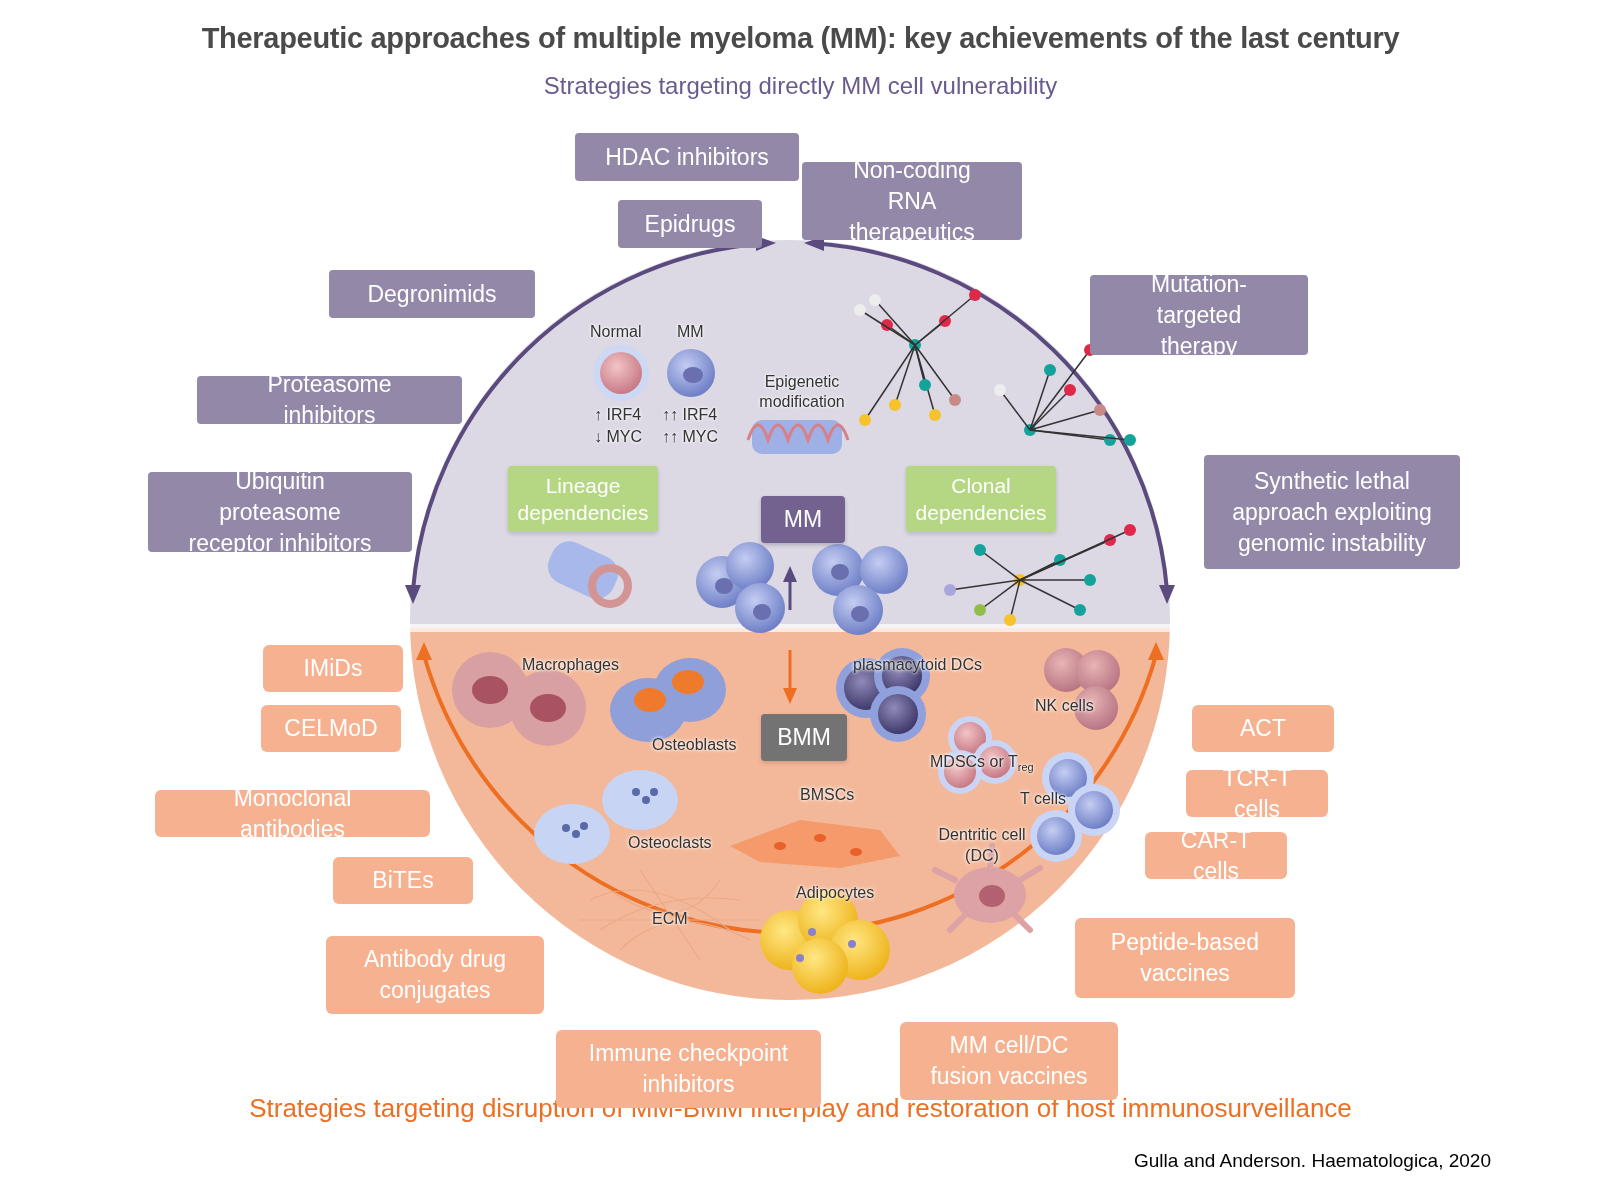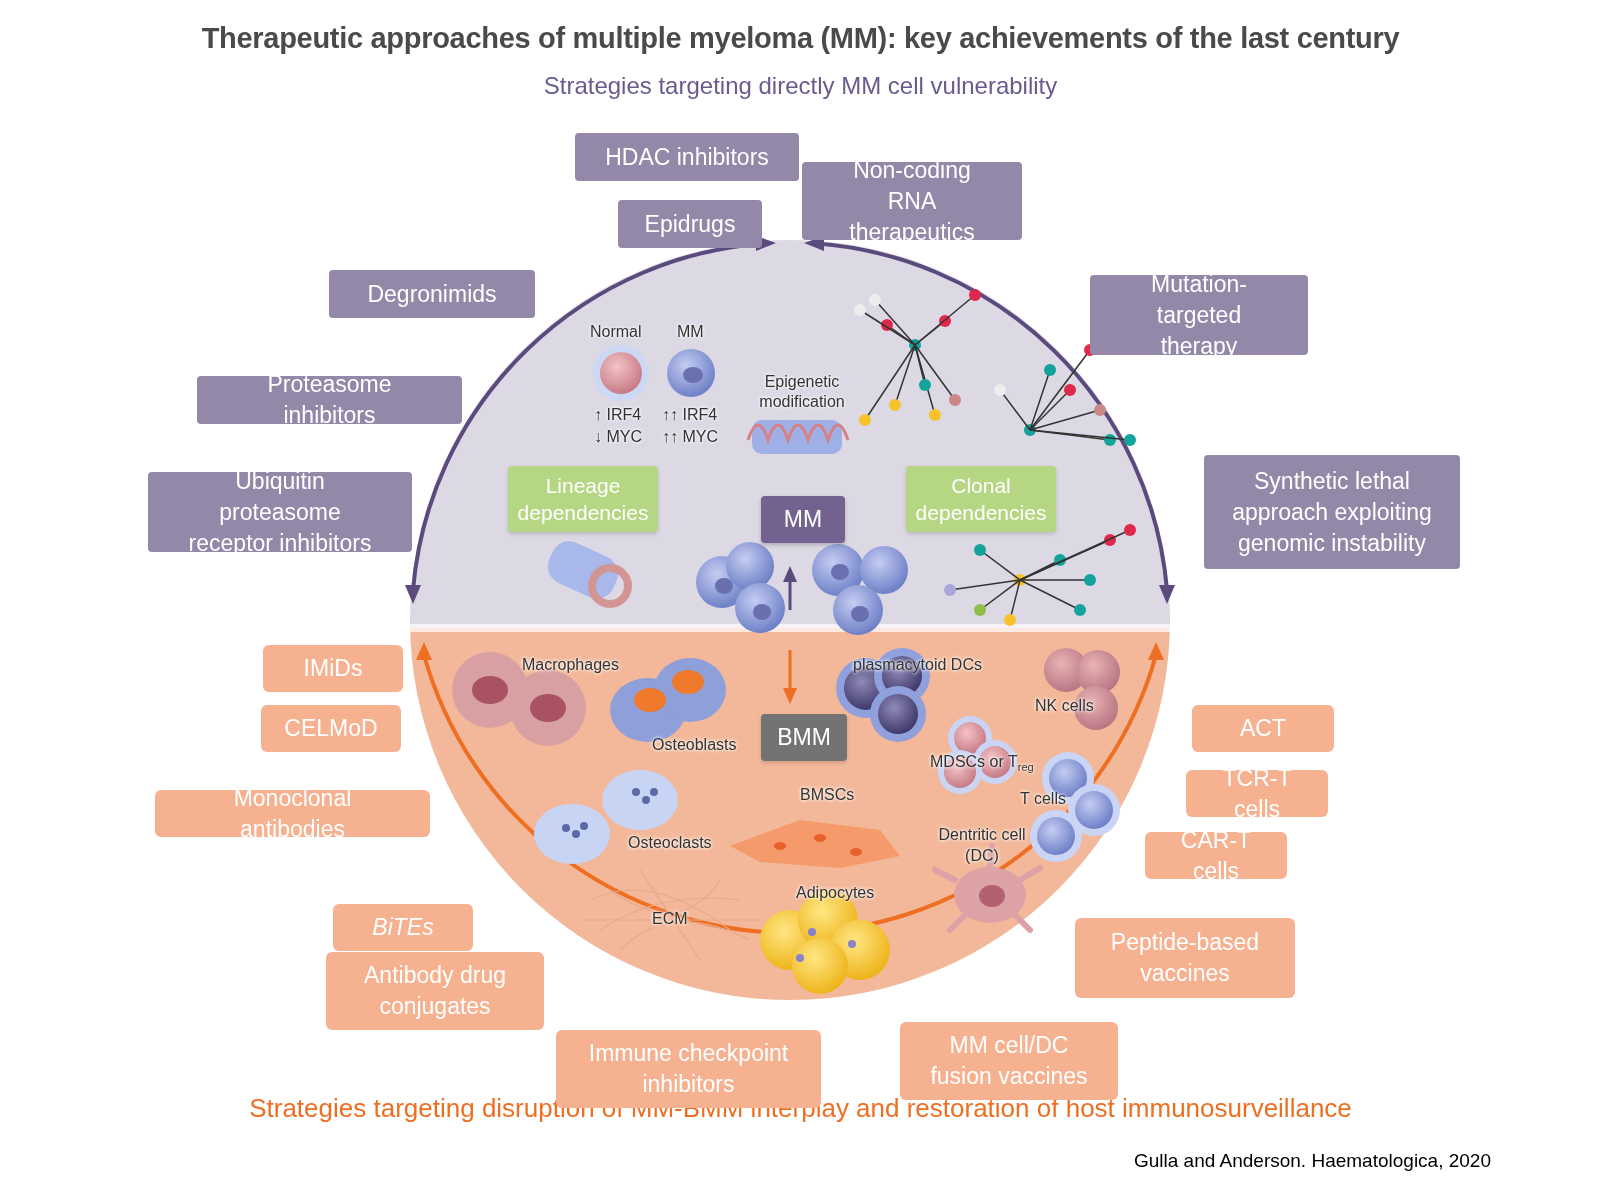--- a/index.html
+++ b/index.html
@@ -264,22 +264,22 @@
 <div class="box purple" style="left:802px;top:162px;width:220px;height:78px;">Non-coding RNA therapeutics</div>
 <div class="box purple" style="left:329px;top:270px;width:206px;height:48px;">Degronimids</div>
 <div class="box purple" style="left:1090px;top:275px;width:218px;height:80px;">Mutation-targeted therapy</div>
 <div class="box purple" style="left:197px;top:376px;width:265px;height:48px;">Proteasome inhibitors</div>
 <div class="box purple" style="left:148px;top:472px;width:264px;height:80px;">Ubiquitin proteasome receptor inhibitors</div>
 <div class="box purple" style="left:1204px;top:455px;width:256px;height:114px;">Synthetic lethal approach exploiting genomic instability</div>
 
 <div class="box orange" style="left:263px;top:645px;width:140px;height:47px;">IMiDs</div>
 <div class="box orange" style="left:261px;top:705px;width:140px;height:47px;">CELMoD</div>
 <div class="box orange" style="left:155px;top:790px;width:275px;height:47px;">Monoclonal antibodies</div>
-<div class="box orange" style="left:333px;top:904px;width:140px;height:47px;font-style:italic;">BiTEs</div>
-<div class="box orange" style="left:326px;top:936px;width:218px;height:78px;margin-top:16px;">Antibody drug conjugates</div>
+<div class="box orange" style="left:333px;top:857px;width:140px;height:47px;">BiTEs</div>
+<div class="box orange" style="left:326px;top:936px;width:218px;height:78px;">Antibody drug conjugates</div>
 <div class="box orange" style="left:556px;top:1030px;width:265px;height:78px;">Immune checkpoint inhibitors</div>
 <div class="box orange" style="left:900px;top:1022px;width:218px;height:78px;">MM cell/DC fusion vaccines</div>
 <div class="box orange" style="left:1075px;top:918px;width:220px;height:80px;">Peptide-based vaccines</div>
 <div class="box orange" style="left:1145px;top:832px;width:142px;height:47px;">CAR-T cells</div>
 <div class="box orange" style="left:1180px;top:770px;width:142px;height:47px;margin-left:6px;">TCR-T cells</div>
 <div class="box orange" style="left:1192px;top:705px;width:142px;height:47px;">ACT</div>
 
 <div class="box green" style="left:508px;top:466px;width:150px;height:66px;">Lineage dependencies</div>
 <div class="box green" style="left:906px;top:466px;width:150px;height:66px;">Clonal dependencies</div>
 <div class="box mm" style="left:761px;top:496px;width:84px;height:47px;">MM</div>

